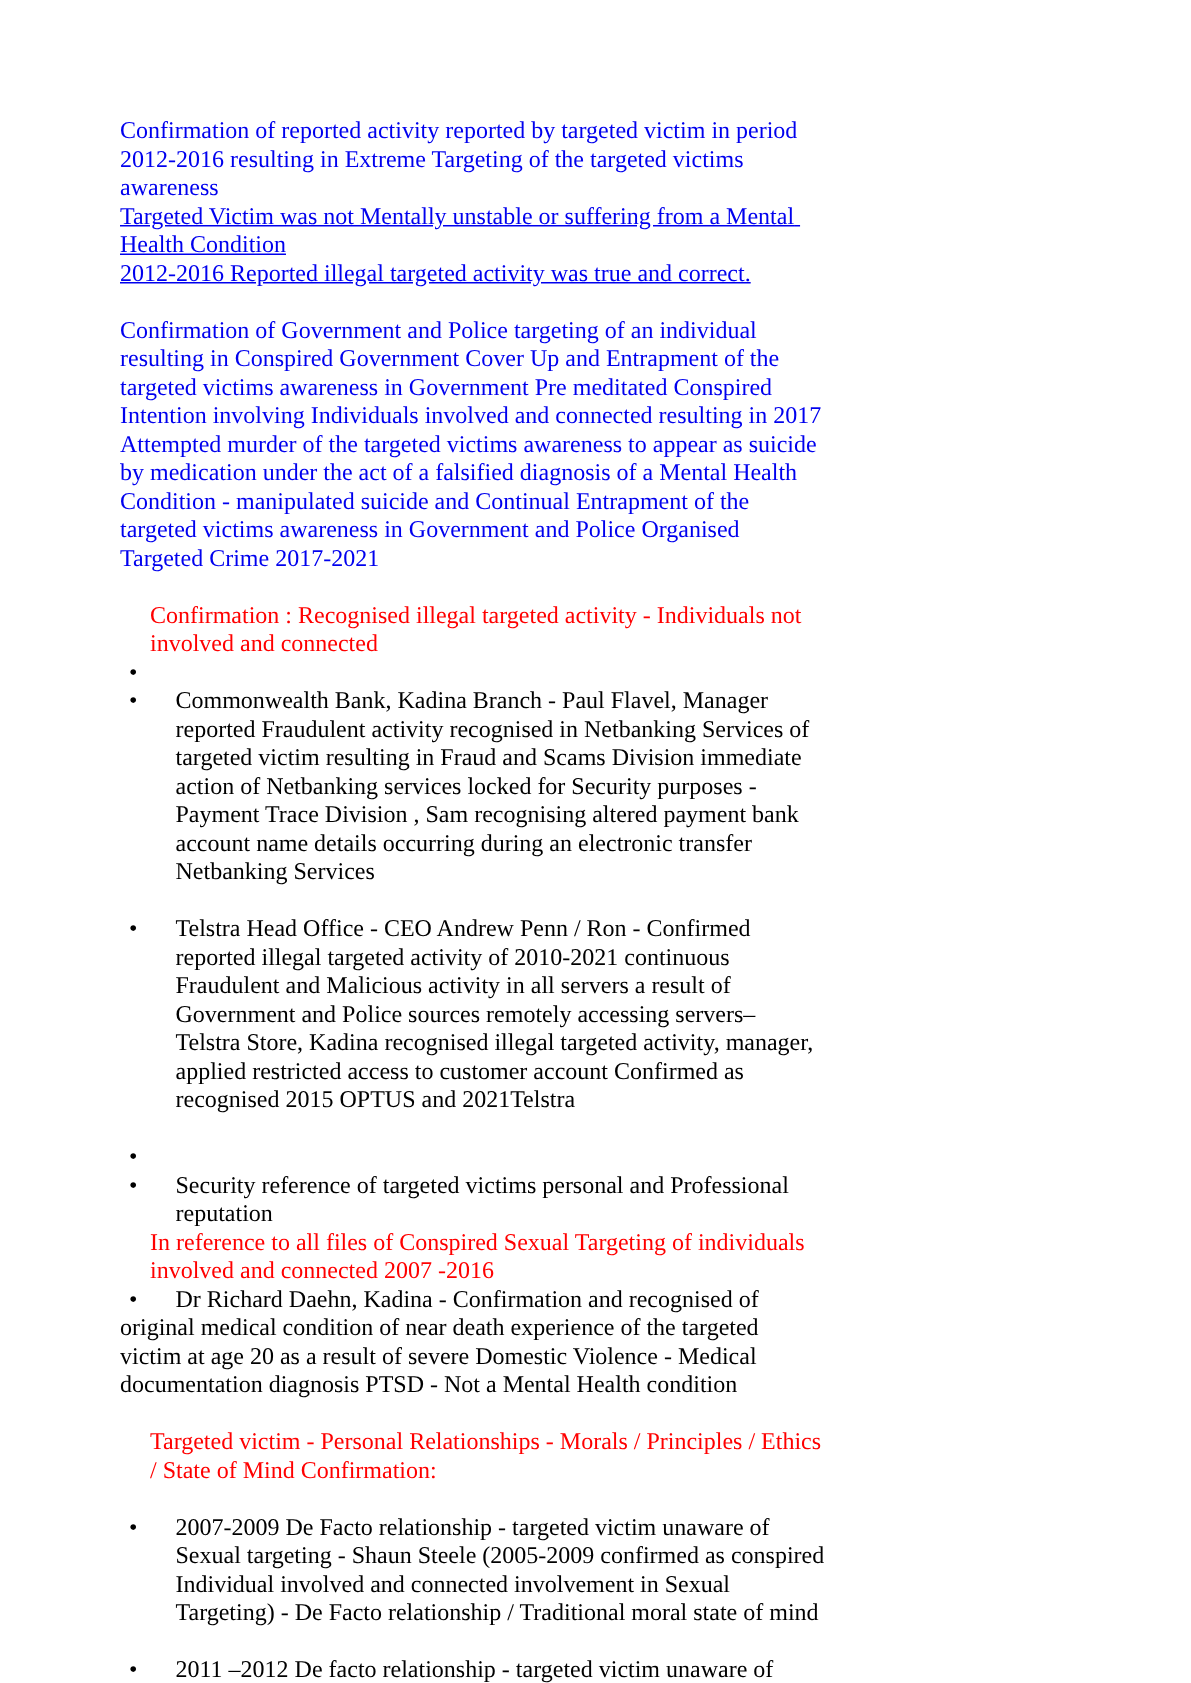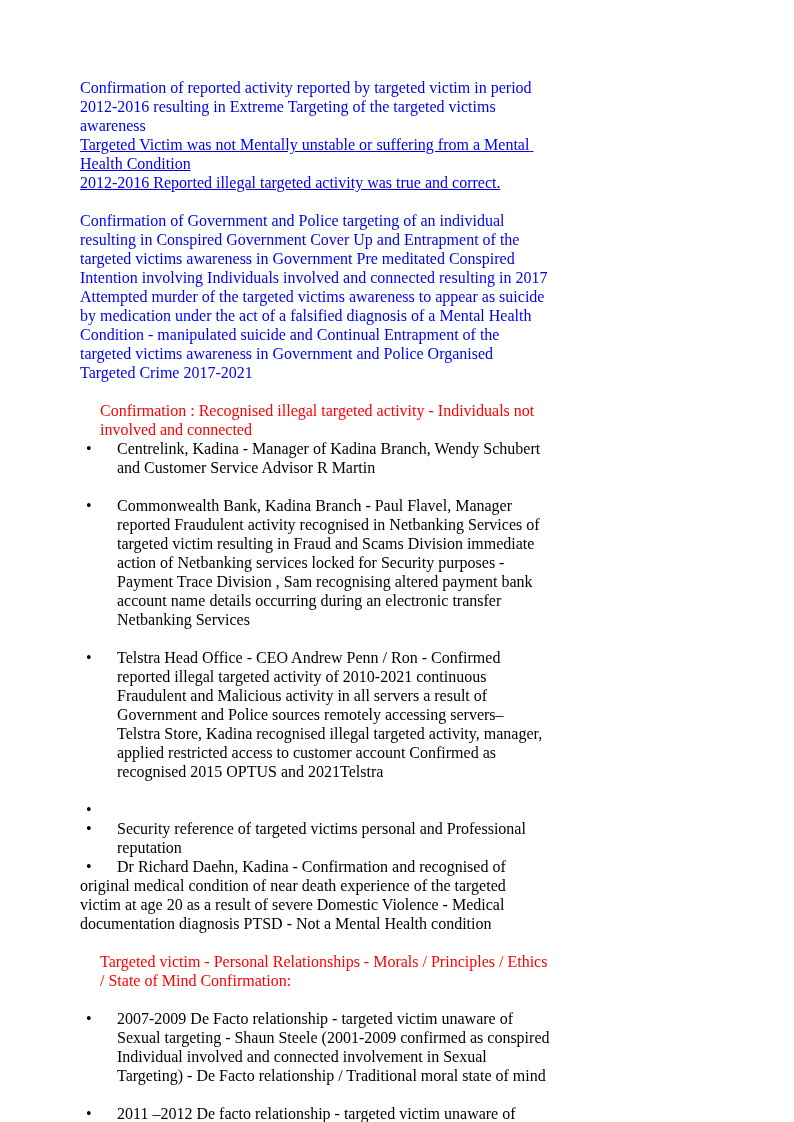--- a/index.html
+++ b/index.html
@@ -47,30 +47,31 @@
 
 <div class="page">
   <div>
       <div class="para c-blue">Confirmation of reported activity reported by targeted victim in period 2012-2016 resulting in Extreme Targeting of the targeted victims awareness</div>
       <div class="para c-blue u">Targeted Victim was not Mentally unstable or suffering from a Mental Health Condition</div>
       <div class="para c-blue u">2012-2016 Reported illegal targeted activity was true and correct.</div>
       <div class="spacer"></div>
       <div class="para c-blue">Confirmation of Government and Police targeting of an individual resulting in Conspired Government Cover Up and Entrapment of the targeted victims awareness in Government Pre meditated Conspired Intention involving Individuals involved and connected resulting in 2017 Attempted murder of the targeted victims awareness to appear as suicide by medication under the act of a falsified diagnosis of a Mental Health Condition - manipulated suicide and Continual Entrapment of the targeted victims awareness in Government and Police Organised Targeted Crime 2017-2021</div>
       <div class="spacer"></div>
       <div class="para c-red">Confirmation : Recognised illegal targeted activity - Individuals not involved and connected</div>
-      <div class="bullet-hang c-black"><span class="marker">•</span><span>Centrelink, Kadina - Manager of Kadina Branch, Wendy Schubert and Customer Service Advisor R Martin</span></div>
+      <div class="bullet-hang c-black"><span class="marker">•</span></div>
       <div class="spacer"></div>
       <div class="bullet-hang c-black"><span class="marker">•</span><span>Commonwealth Bank, Kadina Branch - Paul Flavel, Manager reported Fraudulent activity recognised in Netbanking Services of targeted victim resulting in Fraud and Scams Division immediate action of Netbanking services locked for Security purposes - Payment Trace Division , Sam recognising altered payment bank account name details occurring during an electronic transfer Netbanking Services</span></div>
       <div class="spacer"></div>
       <div class="bullet-hang c-black"><span class="marker">•</span><span>Telstra Head Office - CEO Andrew Penn / Ron - Confirmed reported illegal targeted activity of 2010-2021 continuous Fraudulent and Malicious activity in all servers  a result of Government and Police sources remotely accessing servers– Telstra Store, Kadina recognised illegal targeted activity, manager, applied restricted access to customer account Confirmed as recognised 2015 OPTUS and 2021Telstra</span></div>
       <div class="spacer"></div>
       <div class="bullet-hang c-black"><span class="marker">•</span></div>
       <div class="spacer"></div>
       <div class="bullet-hang c-black"><span class="marker">•</span><span>Security reference of targeted victims personal and Professional reputation</span></div>
+      <div class="para c-red">In reference to all files of Conspired Sexual Targeting of individuals involved and connected 2007 -2016</div>
       <div class="bullet-flat c-black"><span class="marker">•</span><span>Dr Richard Daehn, Kadina - Confirmation and recognised of original medical condition of near death experience of the targeted victim at age 20 as a result of severe Domestic Violence - Medical documentation diagnosis PTSD - Not a Mental Health condition</span></div>
       <div class="spacer"></div>
       <div class="para c-red">Targeted victim - Personal Relationships - Morals / Principles / Ethics / State of Mind Confirmation:</div>
       <div class="spacer"></div>
-      <div class="bullet-hang c-black"><span class="marker">•</span><span>2007-2009 De Facto relationship - targeted victim unaware of Sexual targeting - Shaun Steele (2001-2009 confirmed as conspired Individual involved and connected involvement in Sexual Targeting) - De Facto relationship / Traditional moral state of mind</span></div>
+      <div class="bullet-hang c-black"><span class="marker">•</span><span>2007-2009 De Facto relationship - targeted victim unaware of Sexual targeting - Shaun Steele (2005-2009 confirmed as conspired Individual involved and connected involvement in Sexual Targeting) - De Facto relationship / Traditional moral state of mind</span></div>
       <div class="spacer"></div>
       <div class="bullet-hang c-black"><span class="marker">•</span><span>2011 –2012 De facto relationship - targeted victim unaware of Sexual targeting - David Johnson, Renmark (2011-2012 confirmed as conspired Individual involved and connected involvement in Sexual Targeting) - De Facto relationship / Traditional moral state of mind</span></div>
     </div>
 </div>
 
 </body></html>

